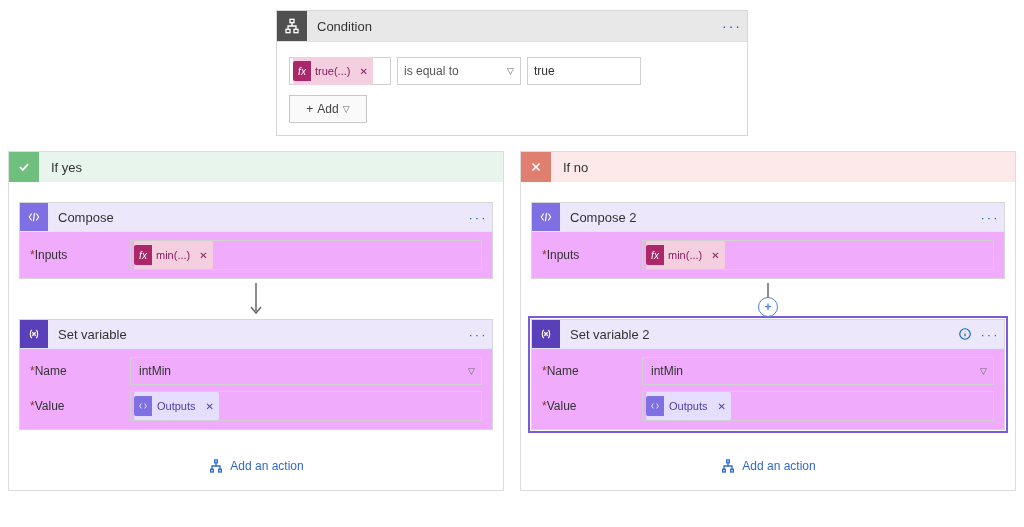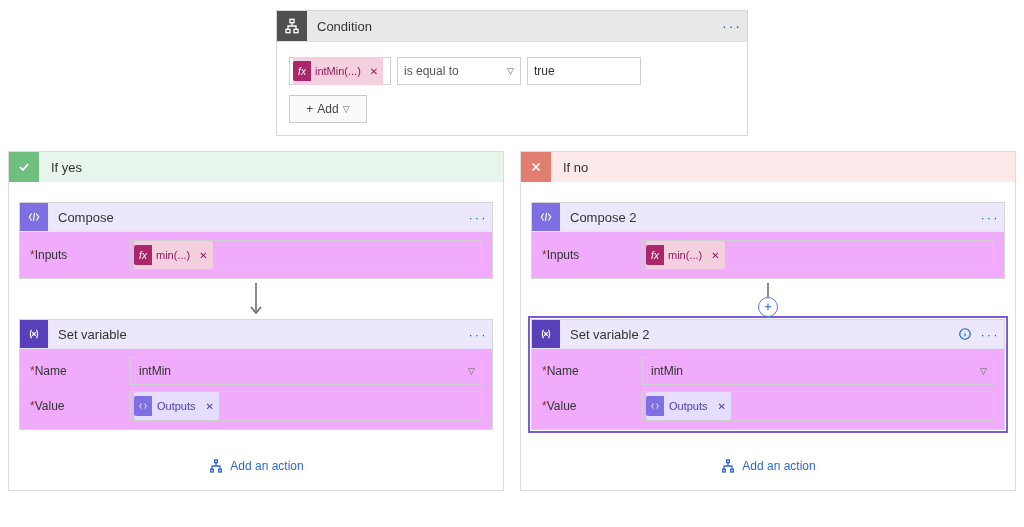--- a/index.html
+++ b/index.html
@@ -210,21 +210,21 @@
         </svg>
       </div>
       <div class="cond-title">Condition</div>
       <div class="cond-more">···</div>
     </div>
     <div class="cond-body">
       <div class="cond-row">
         <div class="cond-cell expr">
           <span class="tok tok-fx">
             <span class="tok-ic">fx</span>
-            <span class="tok-lb">intMin(...)</span>
+            <span class="tok-lb">true(...)</span>
             <span class="tok-x">✕</span>
           </span>
         </div>
         <div class="cond-cell op">
           <span>is equal to</span>
           <span class="chev">▽</span>
         </div>
         <div class="cond-cell val">
           <span>true</span>
         </div>

